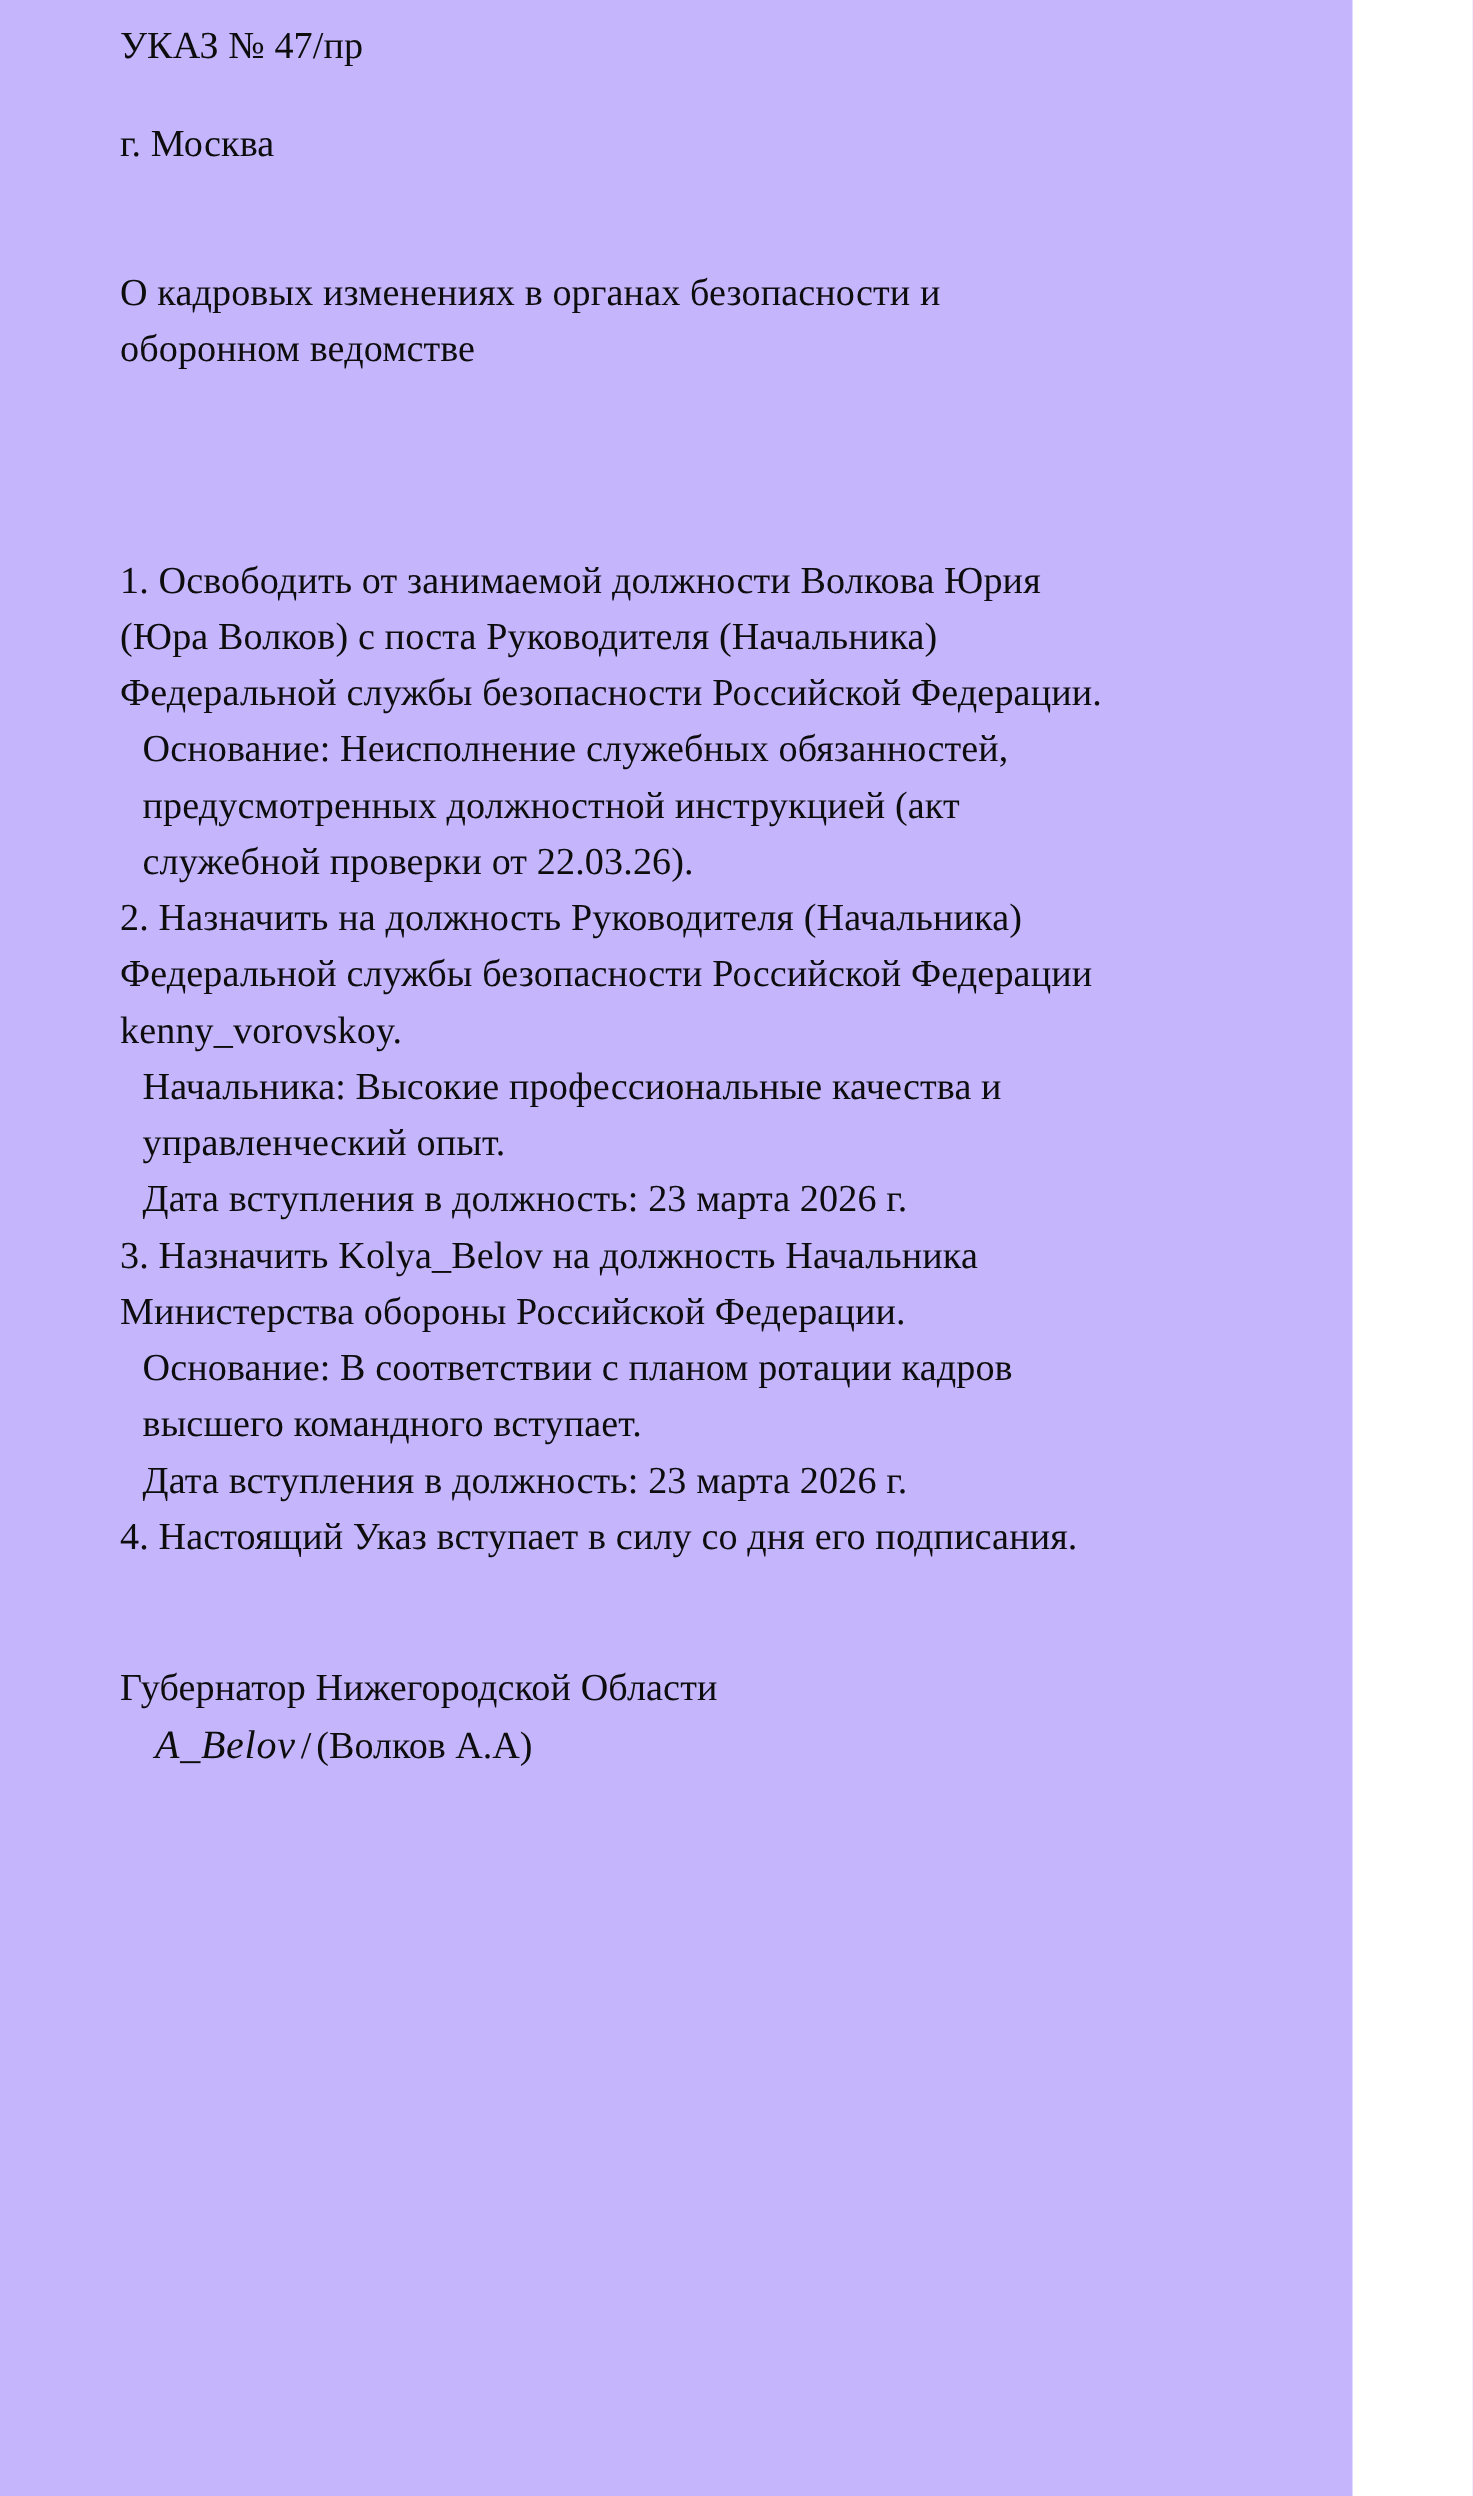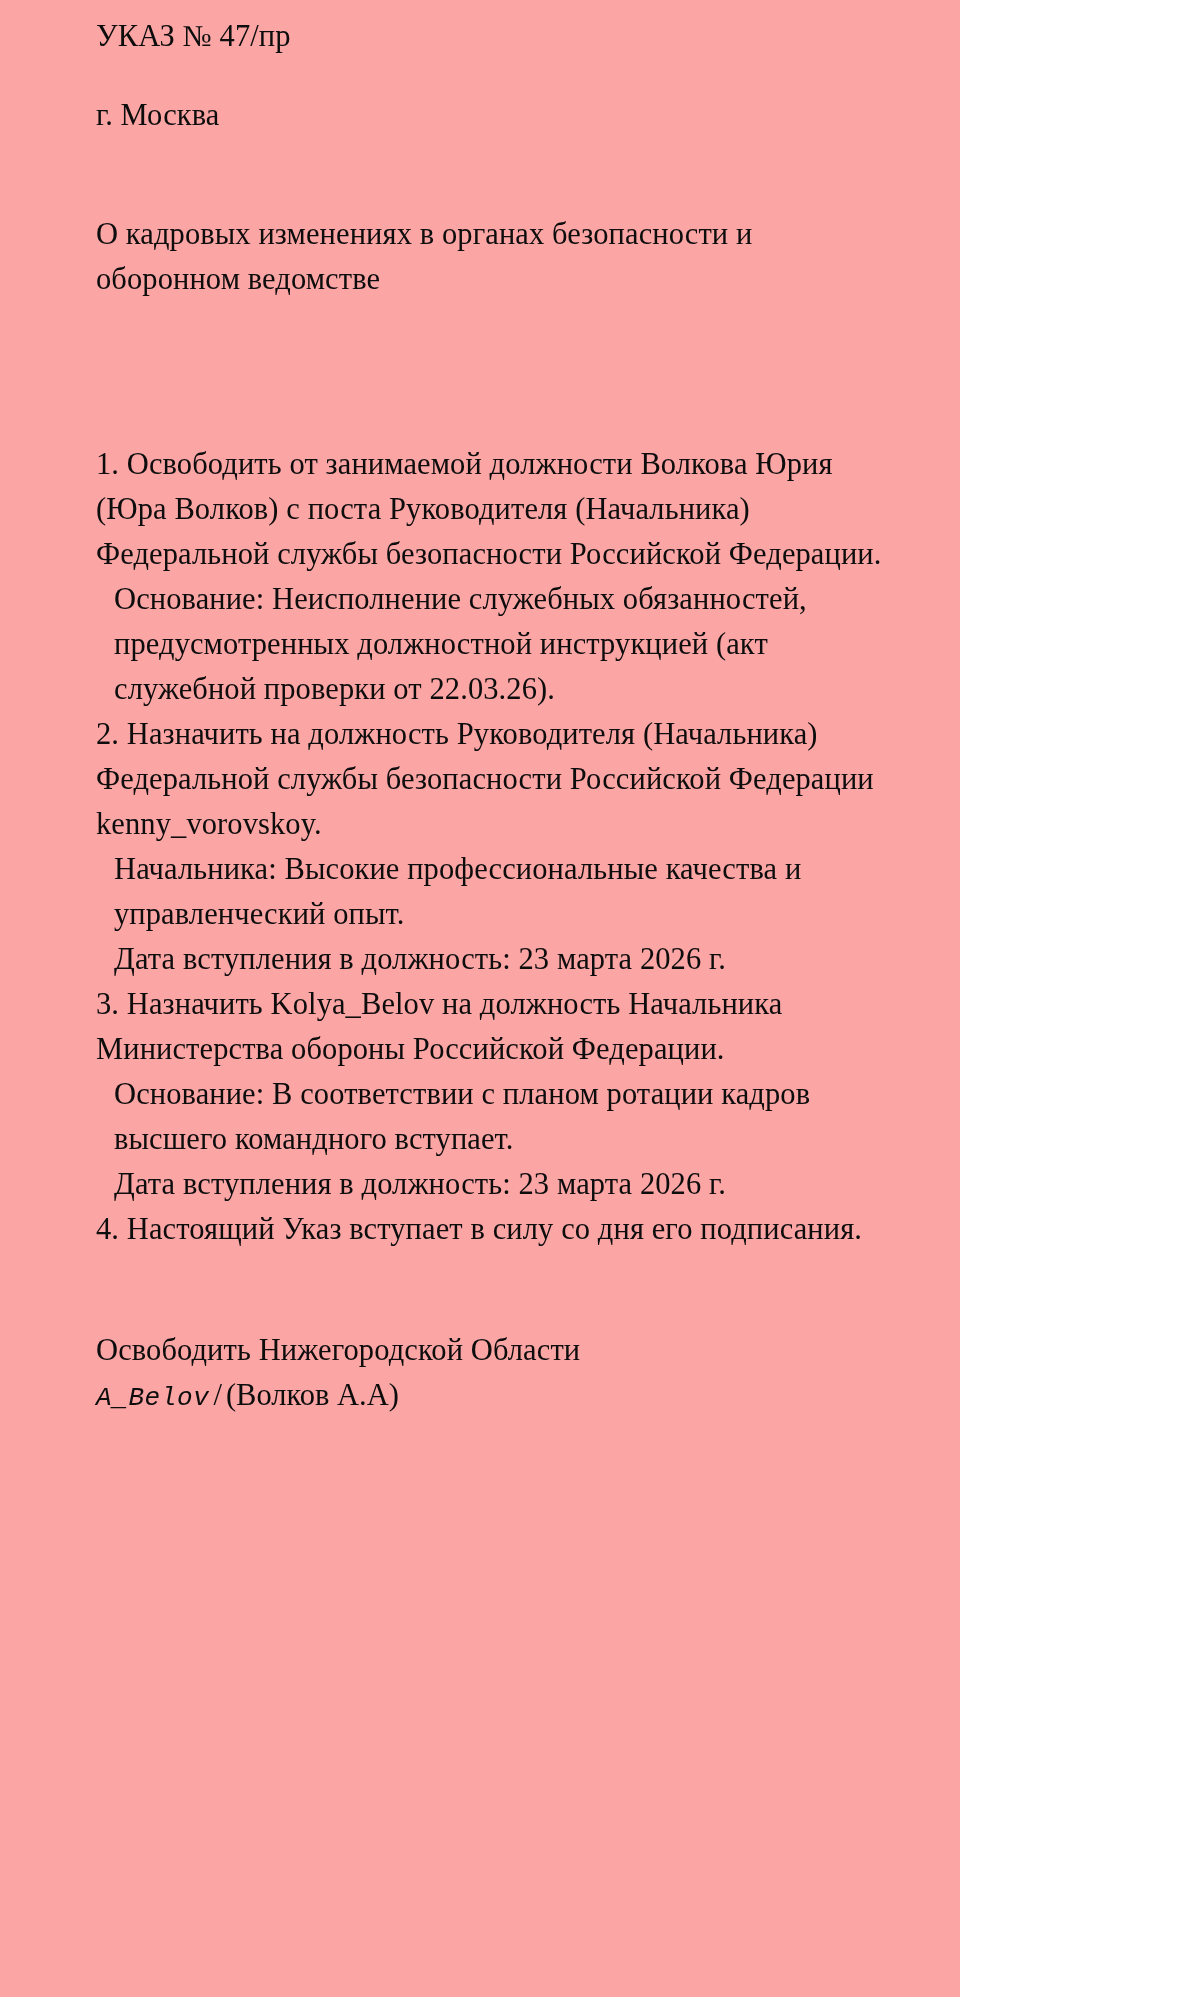--- a/index.html
+++ b/index.html
@@ -9,23 +9,23 @@
   }
   body {
     width: 1178px;
     min-height: 1997px;
     font-family: "Liberation Serif", "DejaVu Serif", serif;
     color: #0d0d0d;
     -webkit-font-smoothing: antialiased;
   }
   .page {
     position: relative;
-    width: 960px;
+    width: 1082px;
     min-height: 1997px;
-    background: #fca5a5;
+    background: #c4b5fd;
     box-sizing: border-box;
     padding: 14px 16px 0 0;
   }
   .doc-body {
     width: 900px;
     margin: 0;
     padding-left: 96px;
     box-sizing: border-box;
   }
   .line {
@@ -47,24 +47,25 @@
 
   .indent {
     padding-left: 18px;
   }
   .signature-row {
     font-size: 30.5px;
     line-height: 45px;
     display: block;
   }
   .sig-script {
-    font-family: Liberation Mono, monospace;
+    font-family: Liberation Serif, serif;
     font-style: italic;
-    font-size: 26px;
+    font-size: 32px;
     letter-spacing: 0.6px;
+    margin-left: 28px;
   }
   .sig-sep {
     font-style: normal;
     padding: 0 4px;
   }
   .sig-name {
     font-style: normal;
   }
 </style>
 </head>
@@ -92,21 +93,21 @@
     <div class="line blk indent">Дата вступления в должность: 23 марта 2026 г.</div>
 
     <div class="line blk">3. Назначить Kolya_Belov на должность Начальника Министерства обороны Российской Федерации.</div>
     <div class="line blk indent">Основание: В соответствии с планом ротации кадров высшего командного вступает.</div>
     <div class="line blk indent">Дата вступления в должность: 23 марта 2026 г.</div>
 
     <div class="line blk">4. Настоящий Указ вступает в силу со дня его подписания.</div>
 
     <div class="sp-before-sign"></div>
 
-    <div class="line blk">Освободить Нижегородской Области</div>
+    <div class="line blk">Губернатор Нижегородской Области</div>
 
     <div class="signature-row">
       <span class="sig-script">A_Belov</span><span class="sig-sep">/</span><span class="sig-name">(Волков А.А)</span>
     </div>
 
     <div class="sp-before-date"></div>
 
 
   </div>
 </div>

